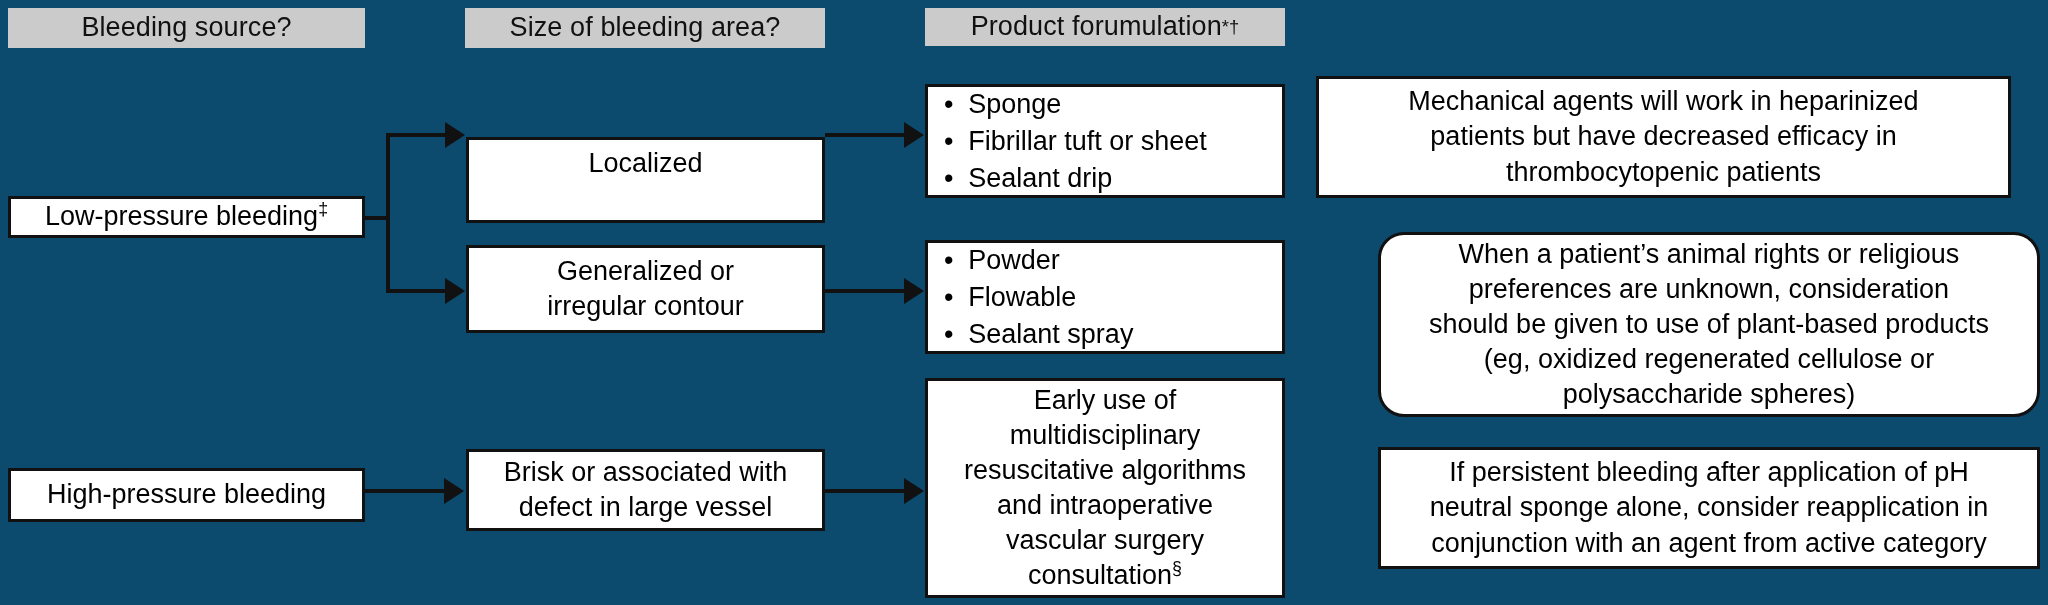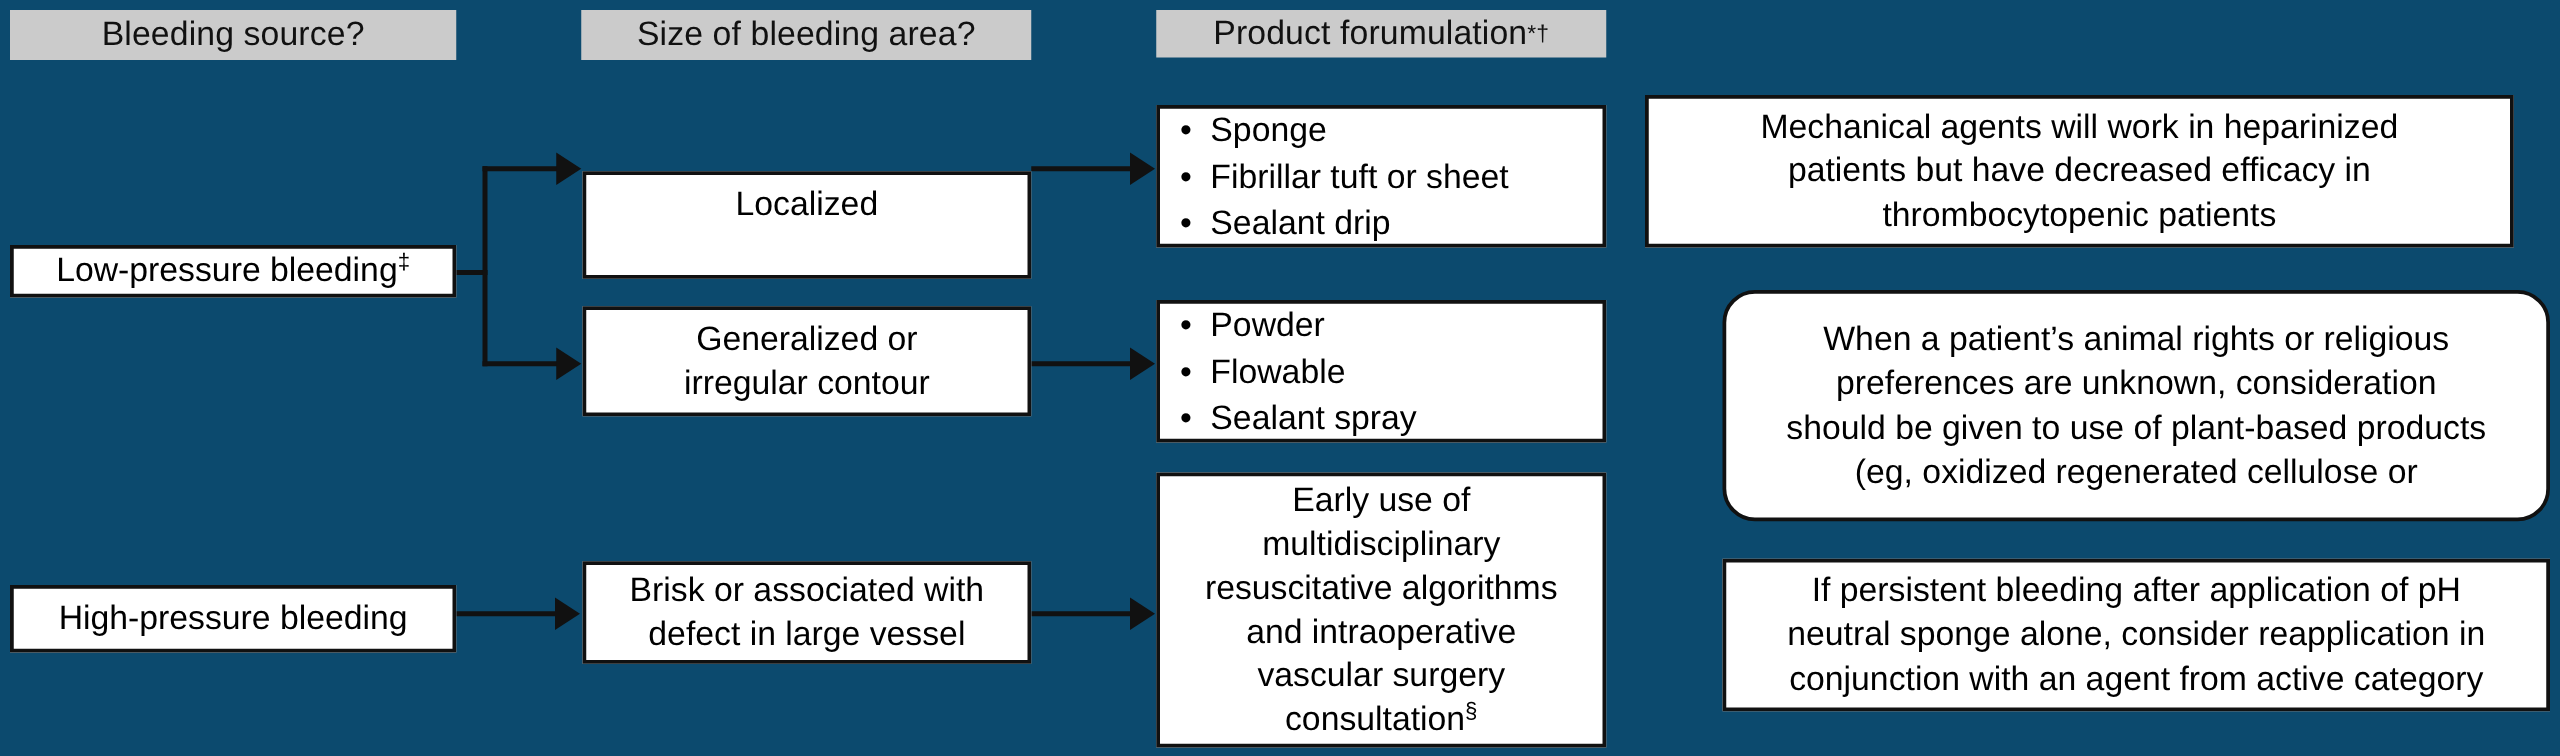--- a/index.html
+++ b/index.html
@@ -197,20 +197,21 @@
       <div>thrombocytopenic patients</div>
     </div>
   </div>
 
   <div class="box center" style="left:1378px; top:232px; width:662px; height:185px;border-radius:26px;">
     <div class="inner">
       <div>When a patient’s animal rights or religious</div>
       <div>preferences are unknown, consideration</div>
       <div>should be given to use of plant-based products</div>
       <div>(eg, oxidized regenerated cellulose or</div>
+      <div>polysaccharide spheres)</div>
     </div>
   </div>
 
   <div class="box center" style="left:1378px; top:447px; width:662px; height:122px;">
     <div class="inner">
       <div>If persistent bleeding after application of pH</div>
       <div>neutral sponge alone, consider reapplication in</div>
       <div>conjunction with an agent from active category</div>
     </div>
   </div>

